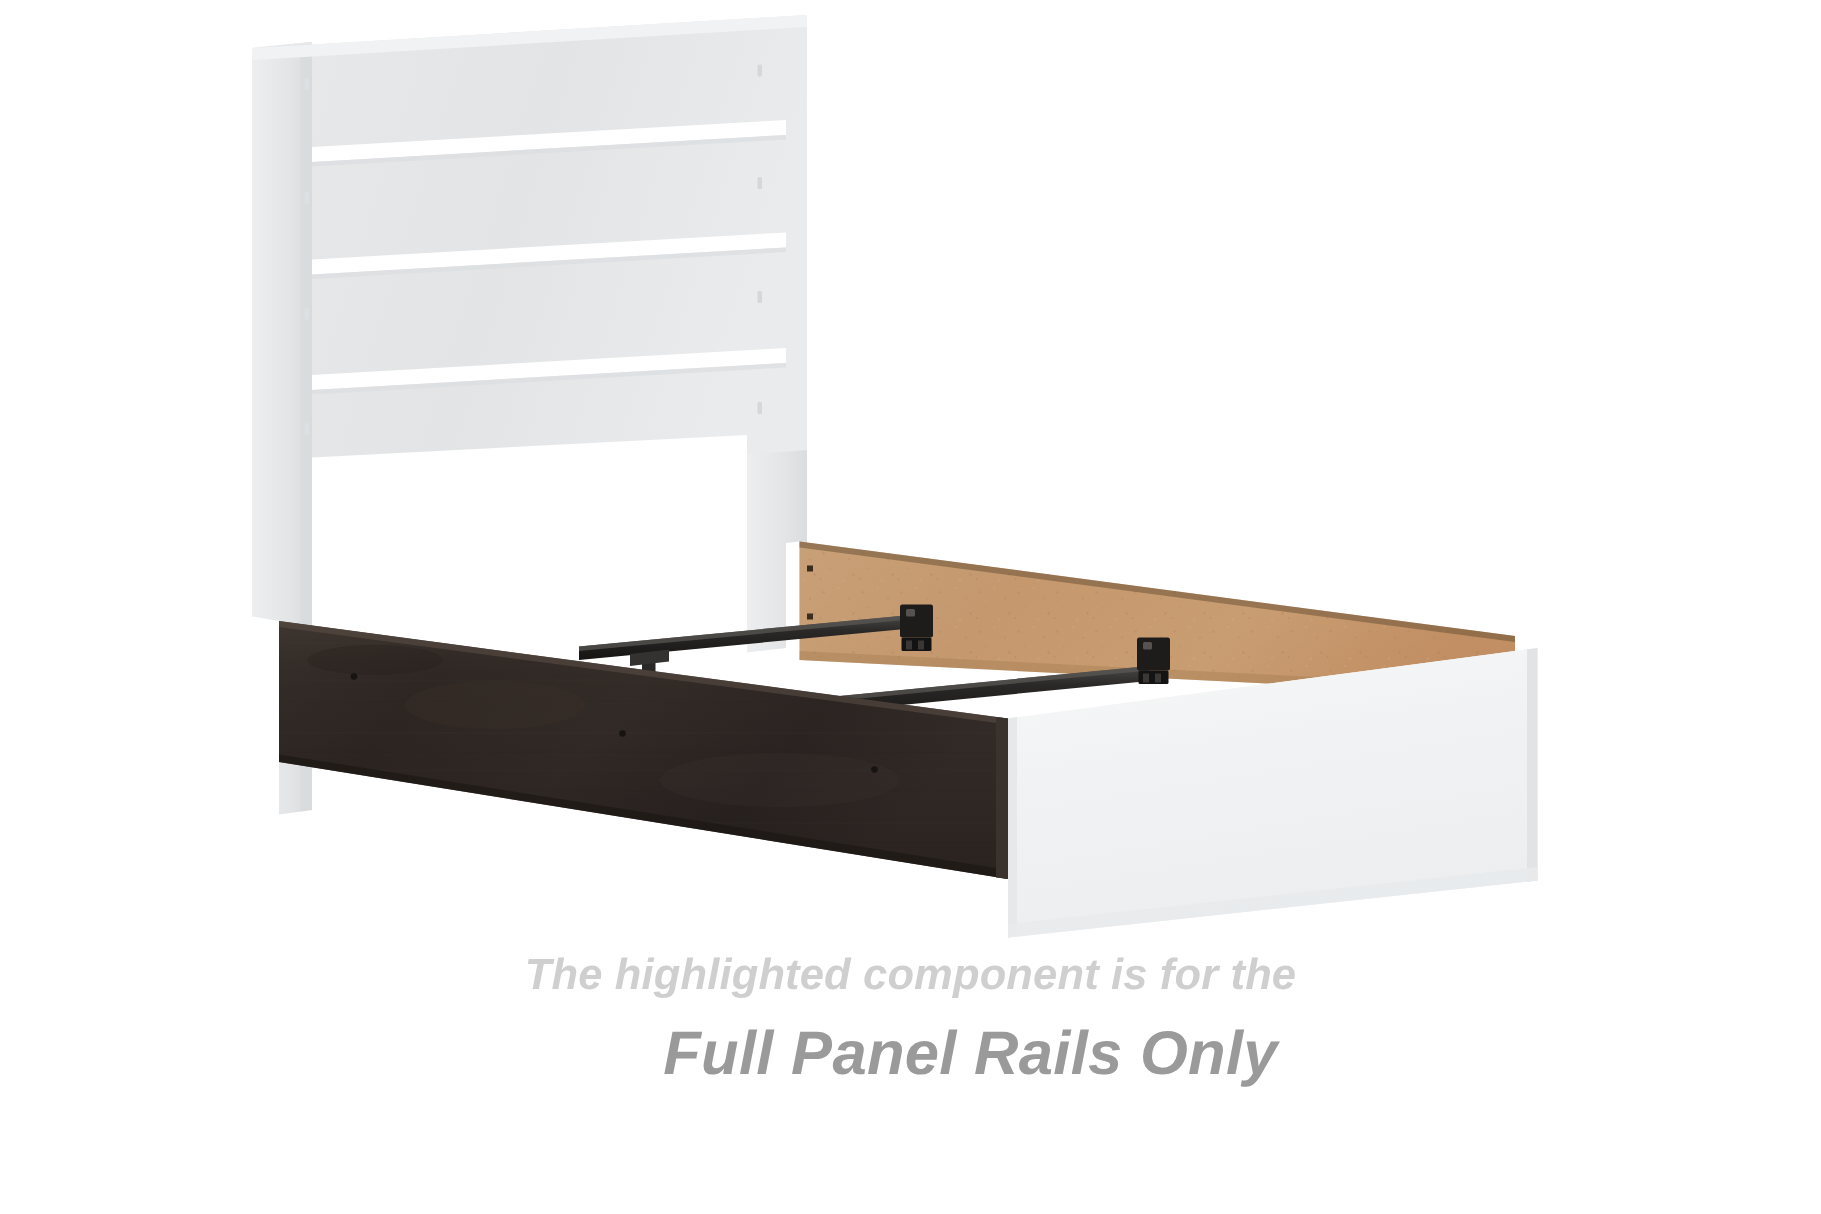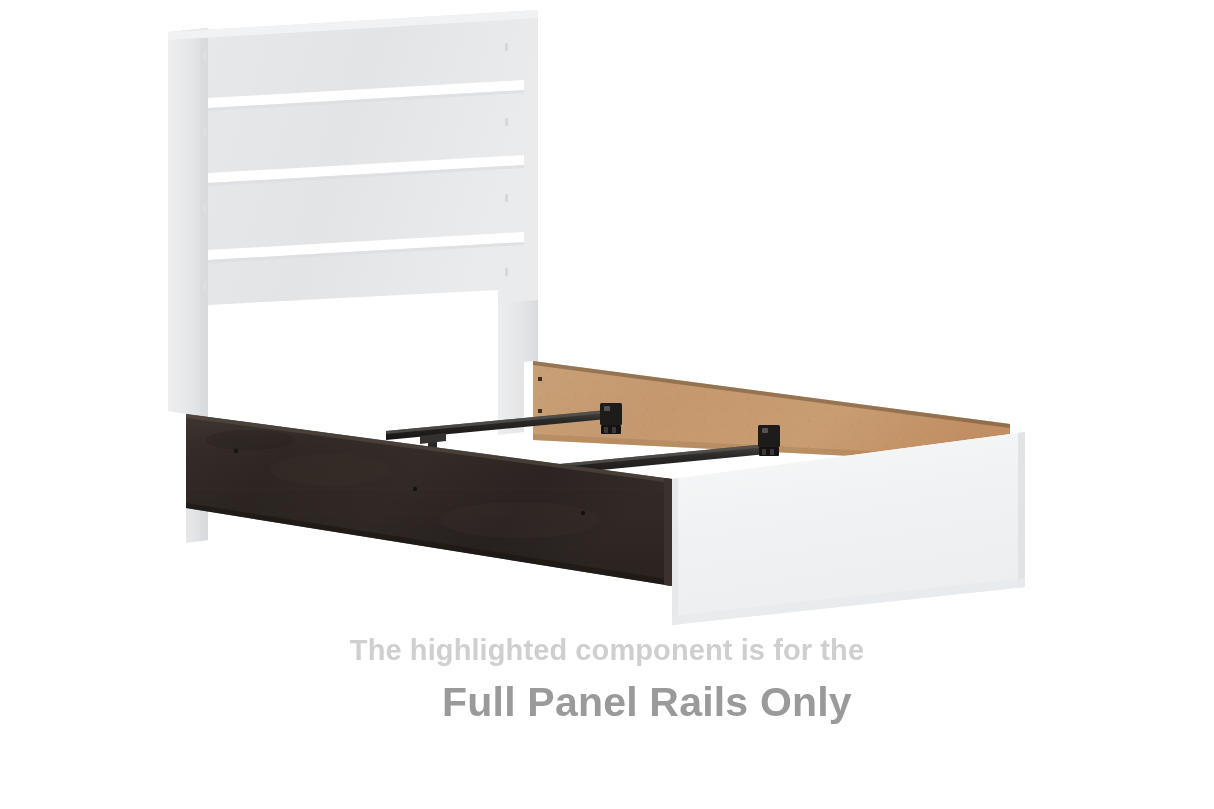--- a/index.html
+++ b/index.html
@@ -33,20 +33,21 @@
     width: 1214px;
     text-align: center;
     line-height: 1;
     user-select: none;
   }
   .caption-line {
     display: block;
     width: 100%;
     text-align: center;
     white-space: nowrap;
+    font-style: italic;
   }
   #caption-line-1 {
     font-size: 29px;
     font-weight: 700;
     color: #cfcfcf;
     letter-spacing: 0.1px;
     padding-bottom: 17px;
   }
   #caption-line-2 {
     font-size: 41px;

